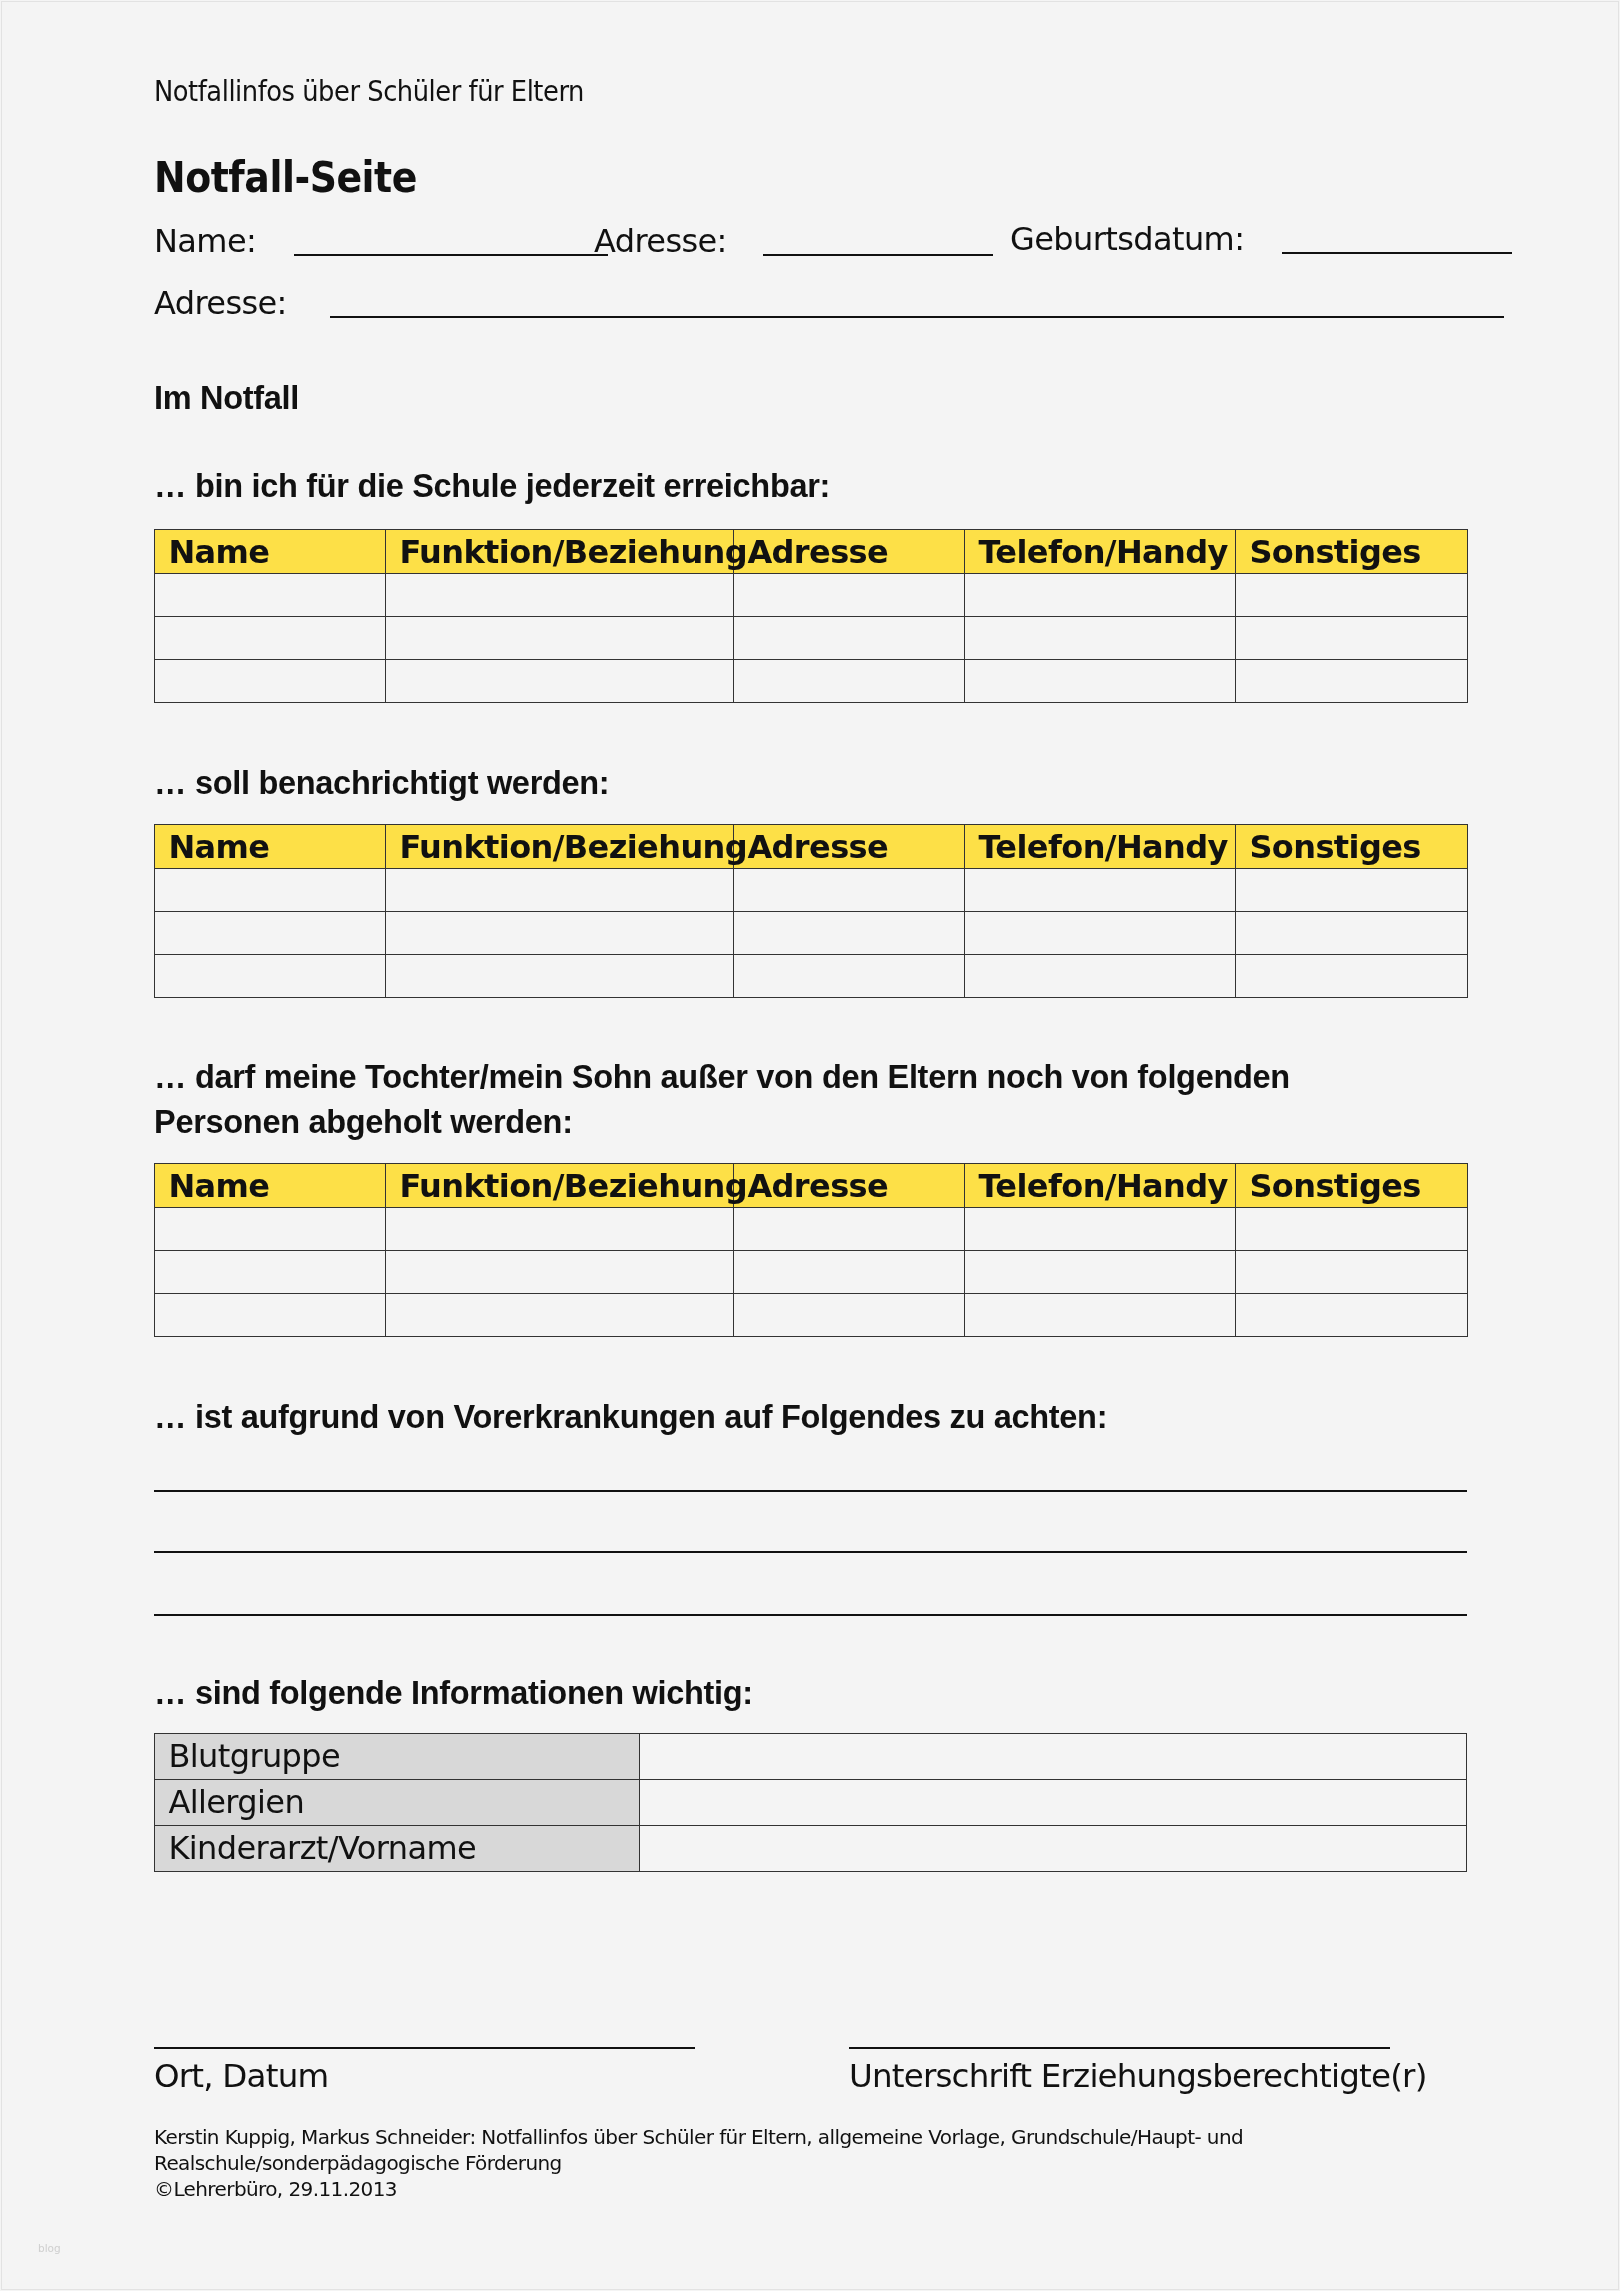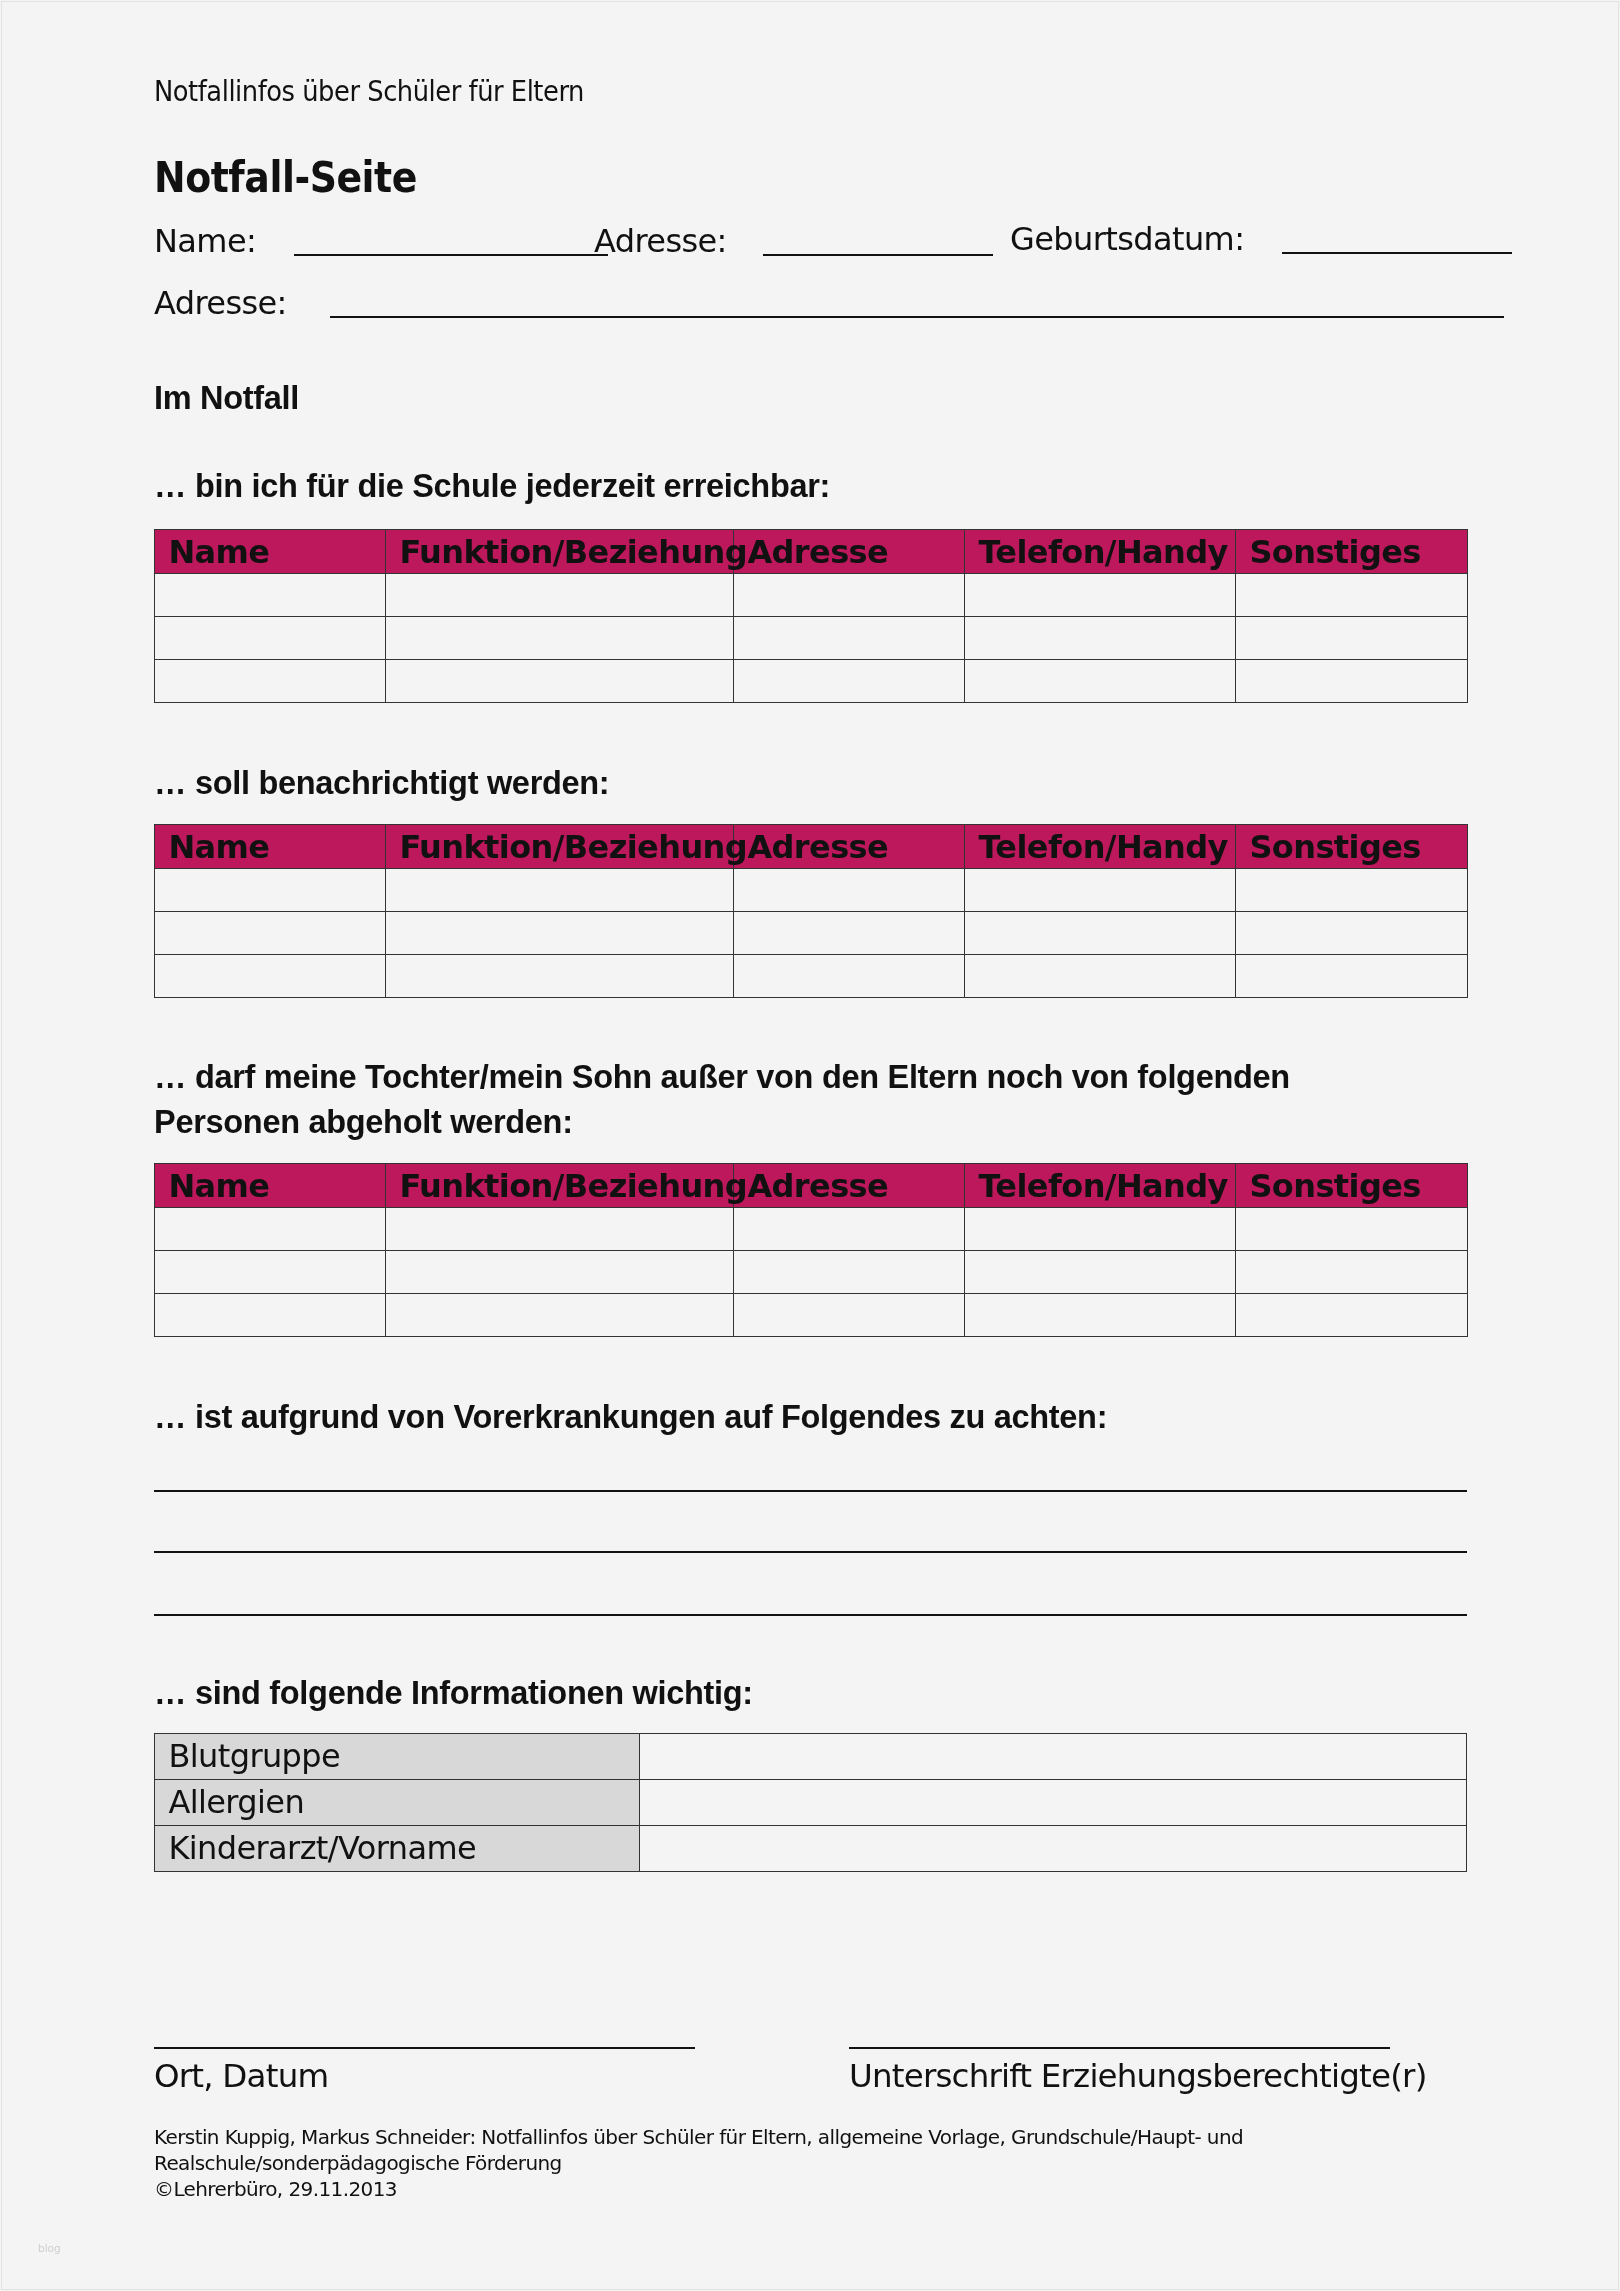--- a/index.html
+++ b/index.html
@@ -50,21 +50,21 @@
     position: absolute; border-collapse: collapse;
     left: 154px; width: 1313px;
     table-layout: fixed;
   }
   table.grid th, table.grid td {
     border: 1.9px solid #333;
     height: 42px; padding: 0 13.4px;
     text-align: left; vertical-align: middle;
   }
   table.grid th {
-    background: #be185d;
+    background: #fde047;
     font-family: "DejaVu Sans", sans-serif;
     font-weight: bold; font-size: 32px;
     letter-spacing: -0.6px; white-space: nowrap;
     height: 43px;
   }
   table.grid td { background: #f4f4f4; }
   .col1 { width: 231px; } .col2 { width: 348px; } .col3 { width: 231px; }
   .col4 { width: 271px; } .col5 { width: 232px; }
 
   .write-line {

